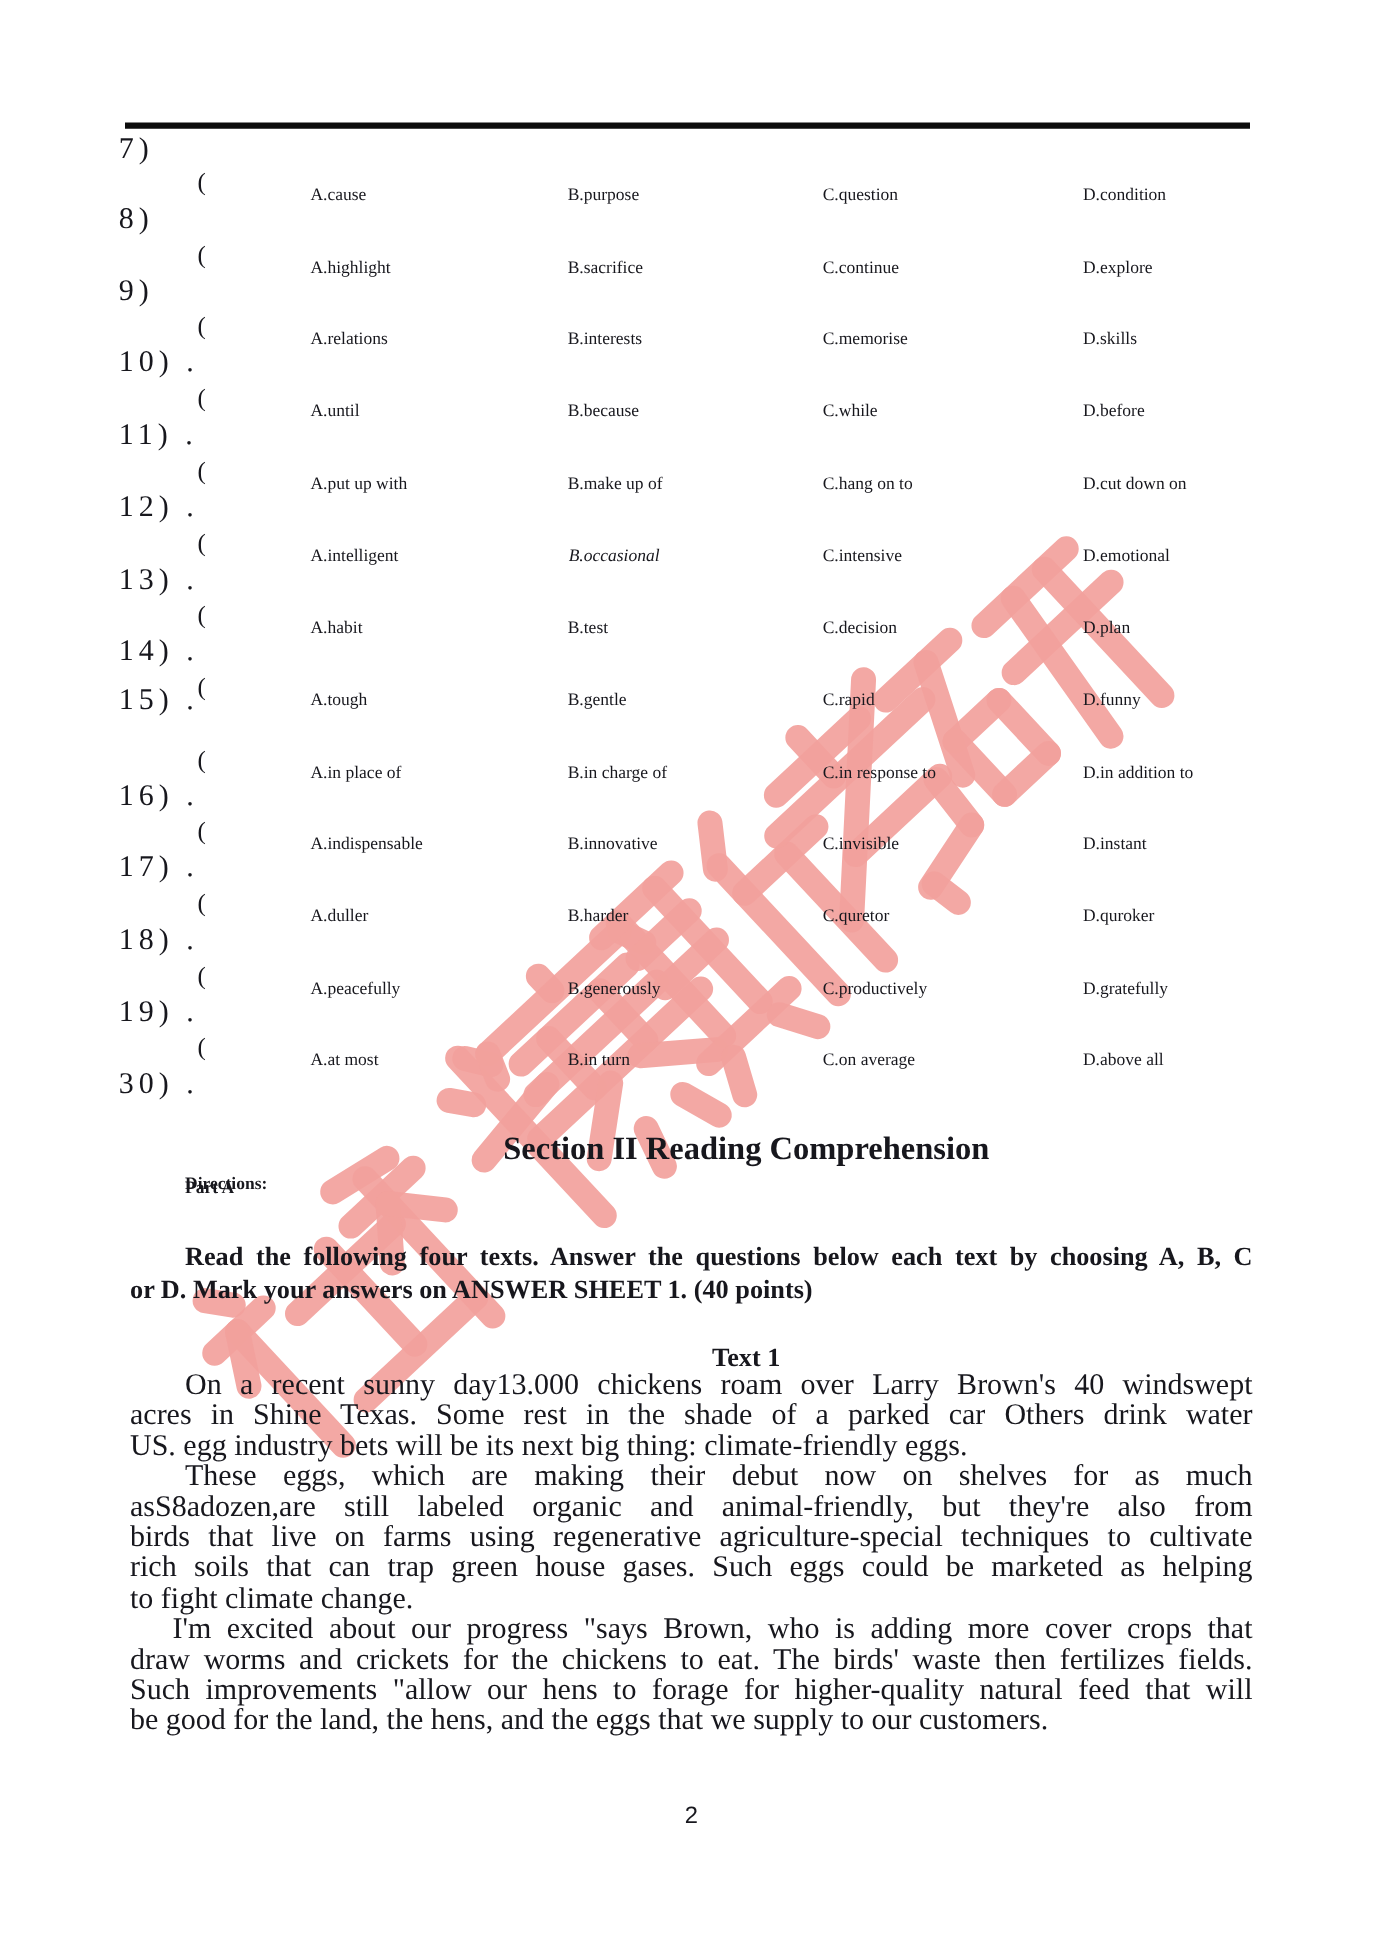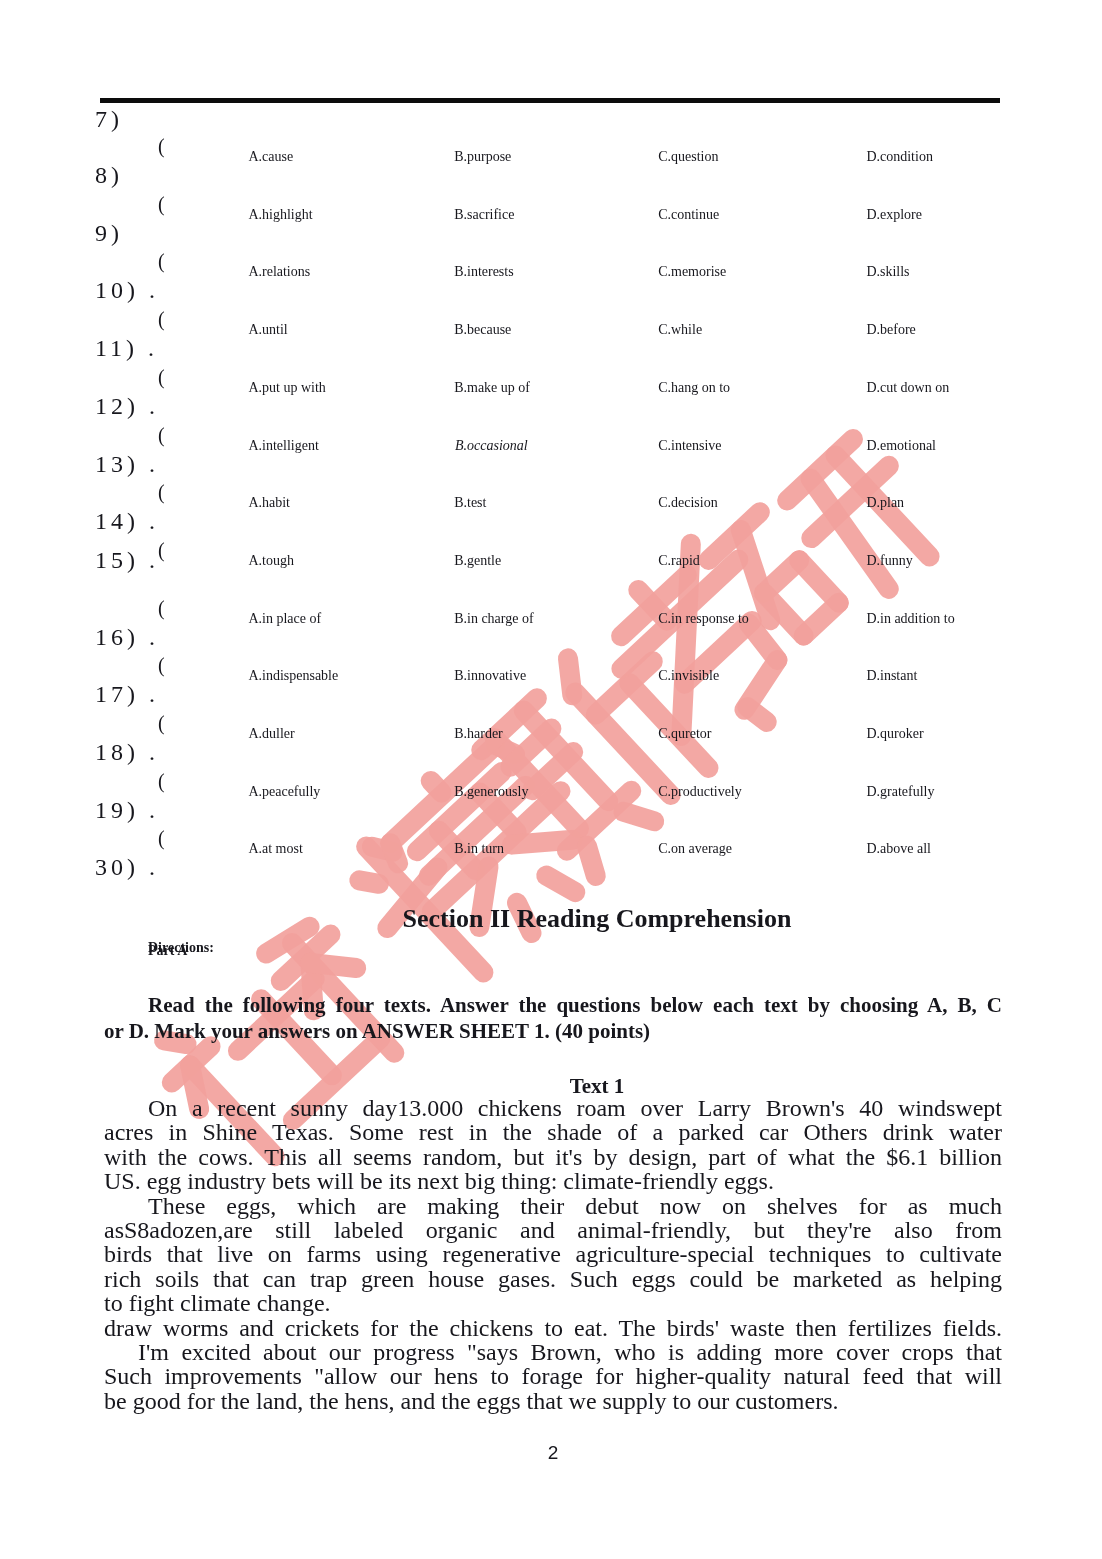--- a/index.html
+++ b/index.html
@@ -240,29 +240,28 @@
       <div class="jline last">or D. Mark your answers on ANSWER SHEET 1. (40 points)</div>
     </div>
 
     <div class="block centerblock" style="top:1074px;">
       <span class="text1-title">Text 1</span>
     </div>
 
     <div class="block bodylines" style="top:1096px;" id="text1body">
         <div class="jline ind">On a recent sunny day13.000 chickens roam over Larry Brown's 40 windswept</div>
         <div class="jline">acres in Shine Texas. Some rest in the shade of a parked car Others drink water</div>
-        <div class="jline">with the cows. This all seems random, but it's by design, part of what the $6.1 billion</div>
         <div class="jline last">US. egg industry bets will be its next big thing: climate-friendly eggs.</div>
         <div class="jline ind">These eggs, which are making their debut now on shelves for as much</div>
         <div class="jline">asS8adozen,are still labeled organic and animal-friendly, but they're also from</div>
         <div class="jline">birds that live on farms using regenerative agriculture-special techniques to cultivate</div>
         <div class="jline">rich soils that can trap green house gases. Such eggs could be marketed as helping</div>
         <div class="jline last">to fight climate change.</div>
+        <div class="jline ind-sm">I'm excited about our progress "says Brown, who is adding more cover crops that</div>
         <div class="jline">draw worms and crickets for the chickens to eat. The birds' waste then fertilizes fields.</div>
-        <div class="jline ind-sm">I'm excited about our progress "says Brown, who is adding more cover crops that</div>
         <div class="jline">Such improvements "allow our hens to forage for higher-quality natural feed that will</div>
         <div class="jline last">be good for the land, the hens, and the eggs that we supply to our customers.</div>
       </div>
 
     <div class="pagenum">2</div>
 
   </div>
 </div>
 
 </body></html>

